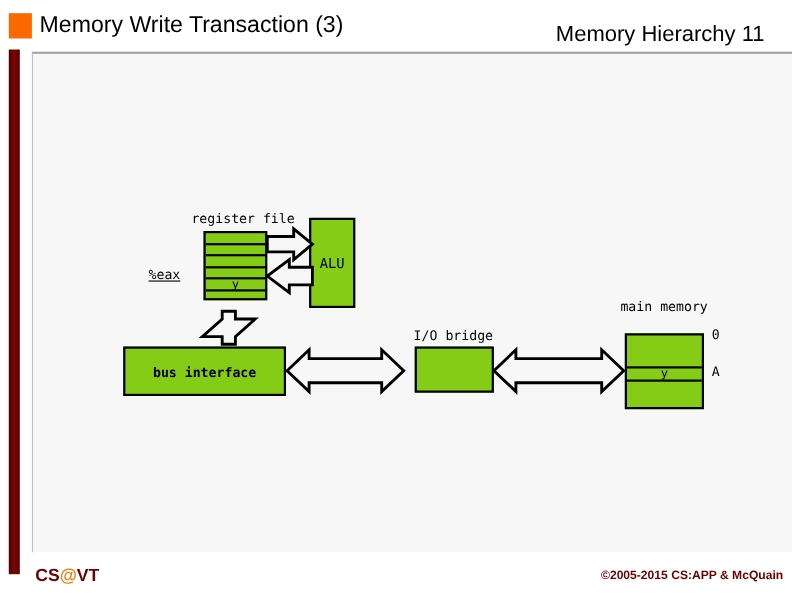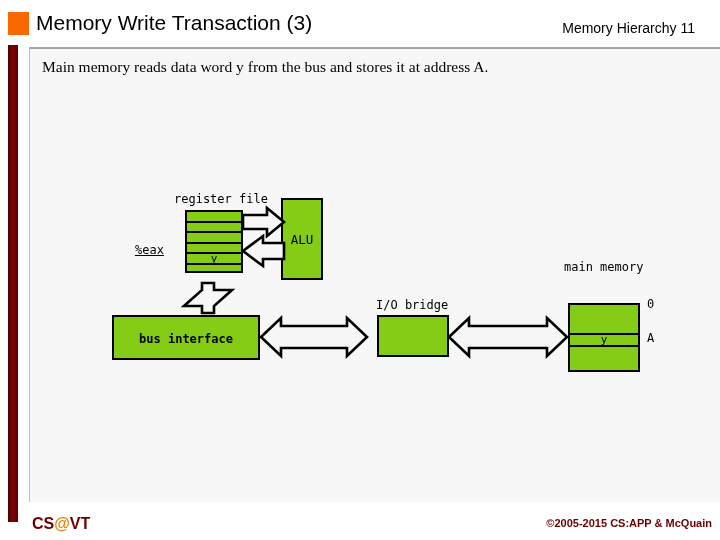--- a/index.html
+++ b/index.html
@@ -45,21 +45,21 @@
     font-size: 21px;
     color: #000000;
     font-family: "Liberation Sans", sans-serif;
     white-space: nowrap;
     letter-spacing: 0px;
   }
 
   .header-right {
     position: absolute;
     right: 25px; top: 20px;
-    font-size: 14px;
+    font-size: 20px;
     color: #000000;
     font-family: "Liberation Sans", sans-serif;
     white-space: nowrap;
     font-weight: 500;
   }
 
   
   .content-panel {
     position: absolute;
     left: 29px; top: 47px;
@@ -169,21 +169,20 @@
 <div class="slide">
 
   <div class="accent-square"></div>
   <div class="title-text">Memory Write Transaction (3)</div>
   <div class="header-right">Memory Hierarchy 11</div>
 
   <div class="side-bar"></div>
 
   <div class="content-panel"></div>
 
-  <div class="body-line">Main memory reads data word y from the bus and stores it at address A.</div>
 
   <div class="diagram">
 
     <div class="lbl" style="left:139px; top:192px; font-size:12px;">register file</div>
 
     <div class="lbl" style="left:100px; top:243px; font-size:12px;text-decoration:underline;">%eax</div>
 
     <div class="box" style="left:150px; top:210px; width:58px; height:63px;">
       <div class="regfile-row" style="top:0px; height:10.5px;"></div>
       <div class="regfile-row" style="top:10.5px; height:10.5px;"></div>
@@ -199,21 +198,21 @@
       <div class="lbl" style="left:0; top:32px; width:100%; text-align:center; font-size:12.5px; position:absolute;">ALU</div>
     </div>
 
     <div class="box" style="left:77px; top:315px; width:148px; height:45px;">
       <div class="lbl" style="left:0; top:15px; width:100%; text-align:center; font-size:12px; position:absolute;font-weight:bold;">bus interface</div>
     </div>
 
     <div class="lbl" style="left:341px; top:298px; font-size:12px;">I/O bridge</div>
     <div class="box" style="left:342px; top:315px; width:72px; height:42px;"></div>
 
-    <div class="lbl" style="left:529px; top:260px; font-size:12px;text-align:center;">main memory</div>
+    <div class="lbl" style="left:529px; top:272px; font-size:12px;text-align:center;">main memory</div>
 
     <div class="box" style="left:533px; top:303px; width:72px; height:69px;">
       <div style="position:absolute; left:0; top:28px; width:100%; height:14px; border-top:2.5px solid #000; border-bottom:2.5px solid #000; box-sizing:border-box;">
         <div class="lbl" style="left:0; top:-2px; width:100%; text-align:center; font-size:11px; position:absolute;">y</div>
       </div>
     </div>
 
     <div class="lbl" style="left:612px; top:297px; font-size:12px;">0</div>
     <div class="lbl" style="left:612px; top:331px; font-size:12px;">A</div>
 

